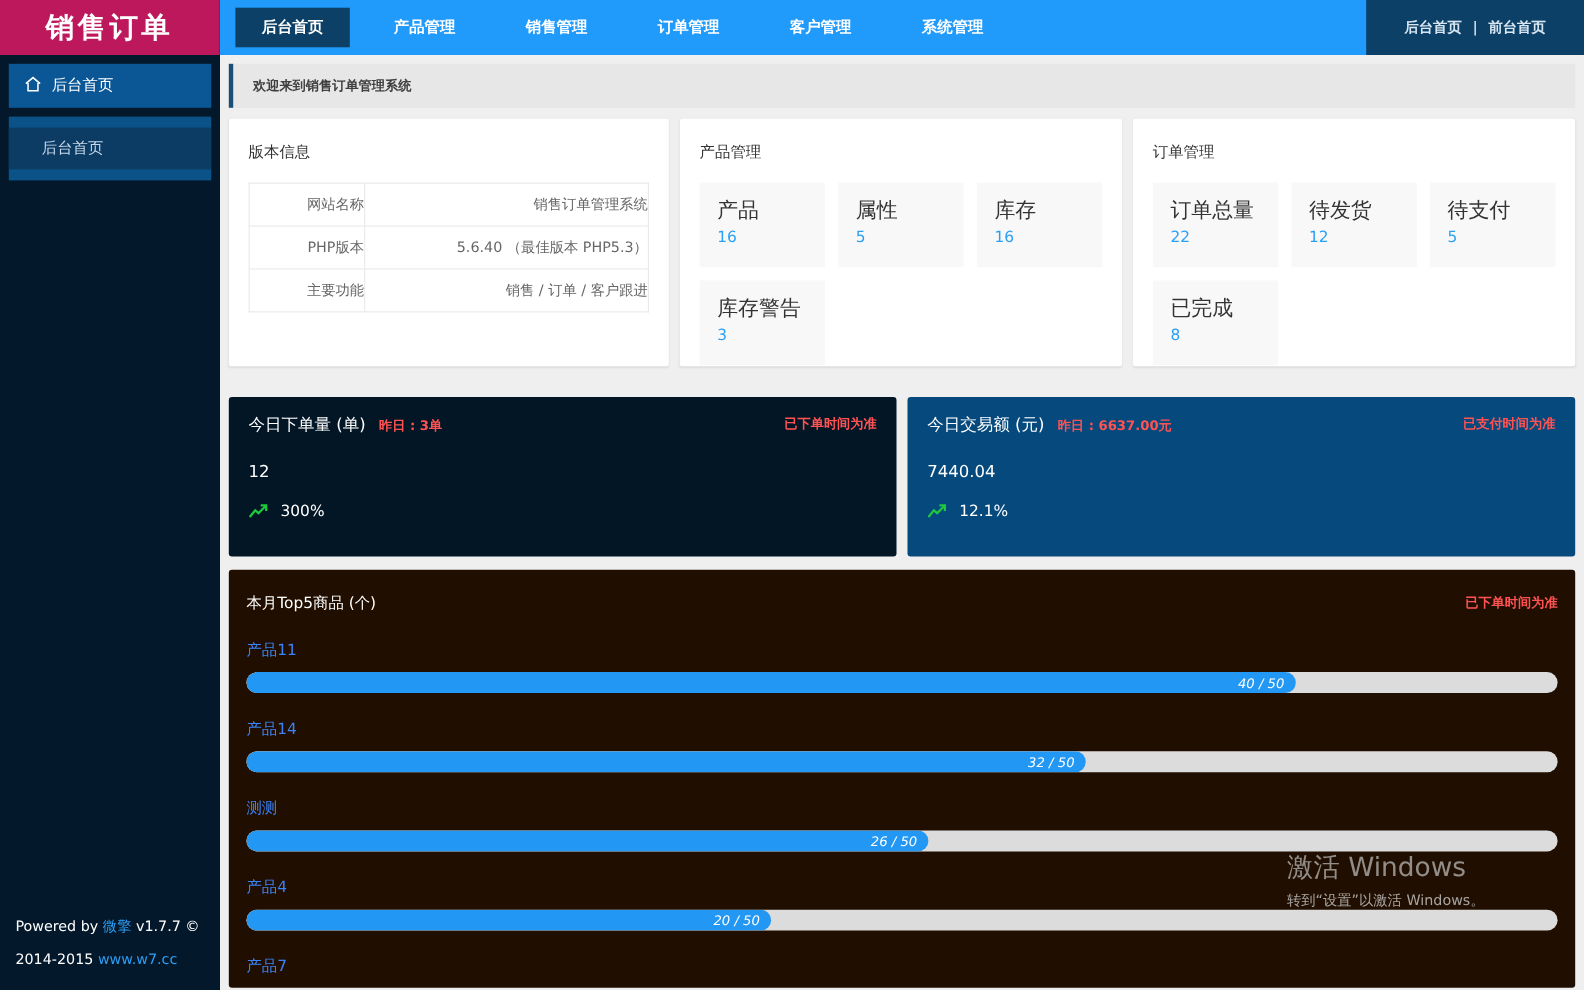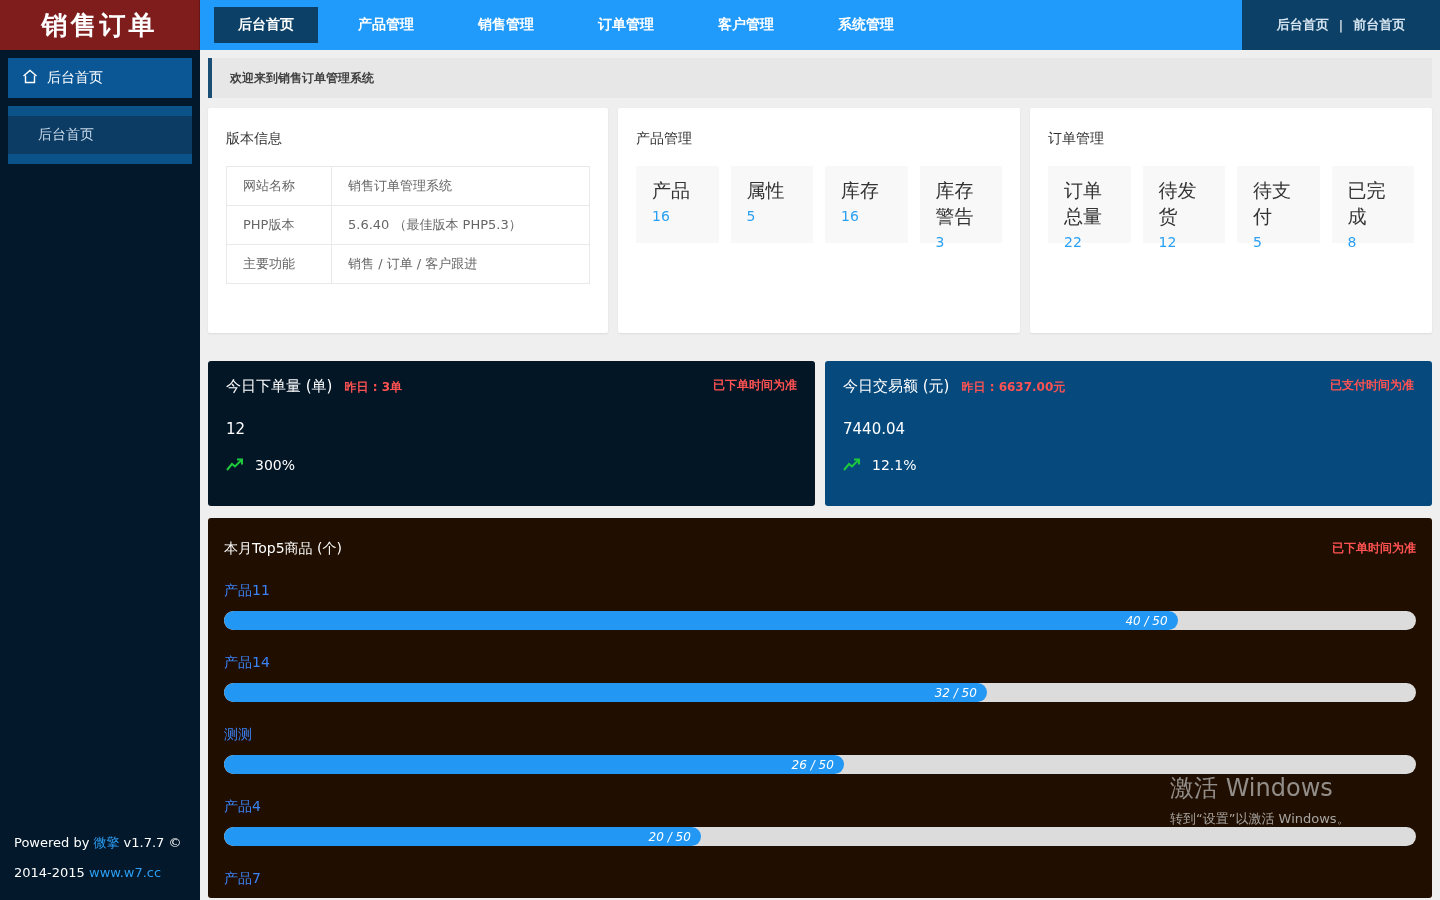--- a/index.html
+++ b/index.html
@@ -1,21 +1,21 @@
 <!DOCTYPE html>
 <html><head>
 <meta charset="utf-8">
 <style>
   * { margin:0; padding:0; box-sizing:border-box; }
   html,body { width:1440px; height:900px; overflow:hidden; }
   body { font-family:"DejaVu Sans","Liberation Sans",sans-serif; background:#efefef; font-size:14px; }
 
   
   .topbar { display:flex; height:50px; width:1440px; background:#209bfc; }
-  .logo { width:200px; height:50px; background:#7f1d1d; color:#fff; font-size:26px; font-weight:800;
+  .logo { width:200px; height:50px; background:#be185d; color:#fff; font-size:26px; font-weight:800;
           letter-spacing:3px; display:flex; align-items:center; justify-content:center;
           border-right:1px solid rgba(0,0,0,0.18); }
   .topnav { flex:1; display:flex; align-items:center; padding-left:14px; }
   .nav-item { color:#fff; font-size:14px; font-weight:bold; padding:9px 24px; margin-right:16px; cursor:pointer; }
   .nav-item.active { background:#0c4066; }
   .top-right { width:198px; background:#0c4066; color:#d7e6f2; display:flex; align-items:center;
                justify-content:center; font-size:13px; font-weight:bold; gap:10px; }
   .top-right .sep { color:#ffffff; font-weight:normal; }
   .top-right span { cursor:pointer; }
 
@@ -36,25 +36,25 @@
   .welcome { height:40px; background:#e7e7e7; border-left:4px solid #1b4e74; display:flex;
              align-items:center; padding-left:18px; color:#404040; font-weight:bold; font-size:12px; }
 
   
   .cards-row { display:flex; gap:10px; margin-top:10px; }
   .card { background:#fff; border-radius:2px; box-shadow:0 1px 2px rgba(0,0,0,0.08); height:225px; padding:16px 18px; }
   .card.version { flex:0 0 400px; }
   .card.half { flex:1; }
   .card-title { font-size:14px; color:#333; margin:6px 0 18px 0; }
 
-  table.version-table { width:100%; border-collapse:collapse; }
+  table.version-table { width:100%; border-collapse:collapse;text-align:right; }
   .version-table td { border:1px solid #e9e9e9; color:#666; font-size:13px; height:39px; padding-left:16px; }
   .version-table td.k { width:105px; }
 
-  .tiles { display:grid; grid-template-columns:1fr 1fr 1fr 1fr; gap:12px; }
+  .tiles { display:grid; grid-template-columns:1fr 1fr 1fr; gap:12px; }
   .tile { background:#f8f8f8; padding:12px 16px 14px 16px; height:77px; cursor:pointer; }
   .tile .t-label { font-size:19px; color:#333; }
   .tile .t-num { font-size:14px; color:#2aa0f4; margin-top:4px; }
 
   
   .stats-row { display:flex; gap:10px; margin-top:28px; }
   .stat-card { flex:1; height:145px; border-radius:3px; padding:16px 18px; color:#fff; }
   .stat-a { background:#031626; }
   .stat-b { background:#05497d; }
   .stat-head { display:flex; justify-content:space-between; align-items:flex-start; }

